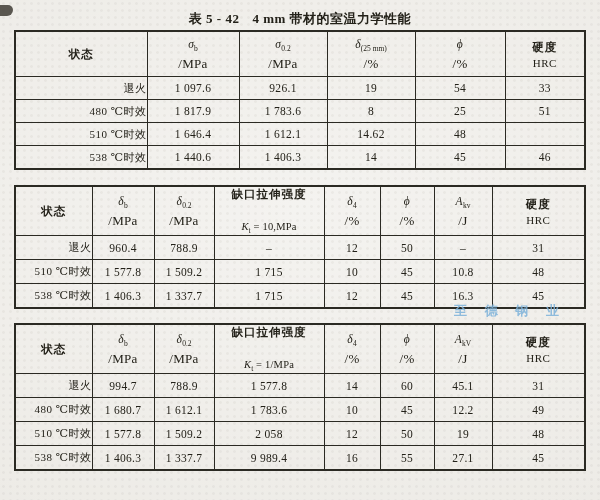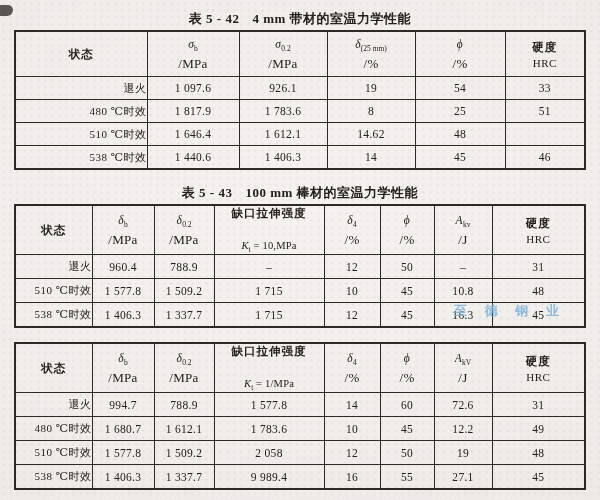--- a/index.html
+++ b/index.html
@@ -131,23 +131,20 @@
         <td>1 406.3</td>
         <td>14</td>
         <td>45</td>
         <td>46</td>
       </tr>
     </tbody>
       </table>
   </section>
 
   <section class="block2">
-    <div class="title">
-      <span class="tlabel">表 5 - 43</span><span>100 mm 棒材的室温力学性能</span>
-    </div>
     <table class="t2">
       <colgroup>
           <col style="width:77px">
           <col style="width:62px">
           <col style="width:60px">
           <col style="width:110px">
           <col style="width:56px">
           <col style="width:54px">
           <col style="width:58px">
           <col style="width:93px">
@@ -262,21 +259,21 @@
           <div class="l2">HRC</div>
         </td>
       </tr>
       <tr class="drow">
         <td class="lbl">退火</td>
         <td>994.7</td>
         <td>788.9</td>
         <td>1 577.8</td>
         <td>14</td>
         <td>60</td>
-        <td>72.6</td>
+        <td>45.1</td>
         <td>31</td>
       </tr>
       <tr class="drow">
         <td class="lbl">480 ℃时效</td>
         <td>1 680.7</td>
         <td>1 612.1</td>
         <td>1 783.6</td>
         <td>10</td>
         <td>45</td>
         <td>12.2</td>

